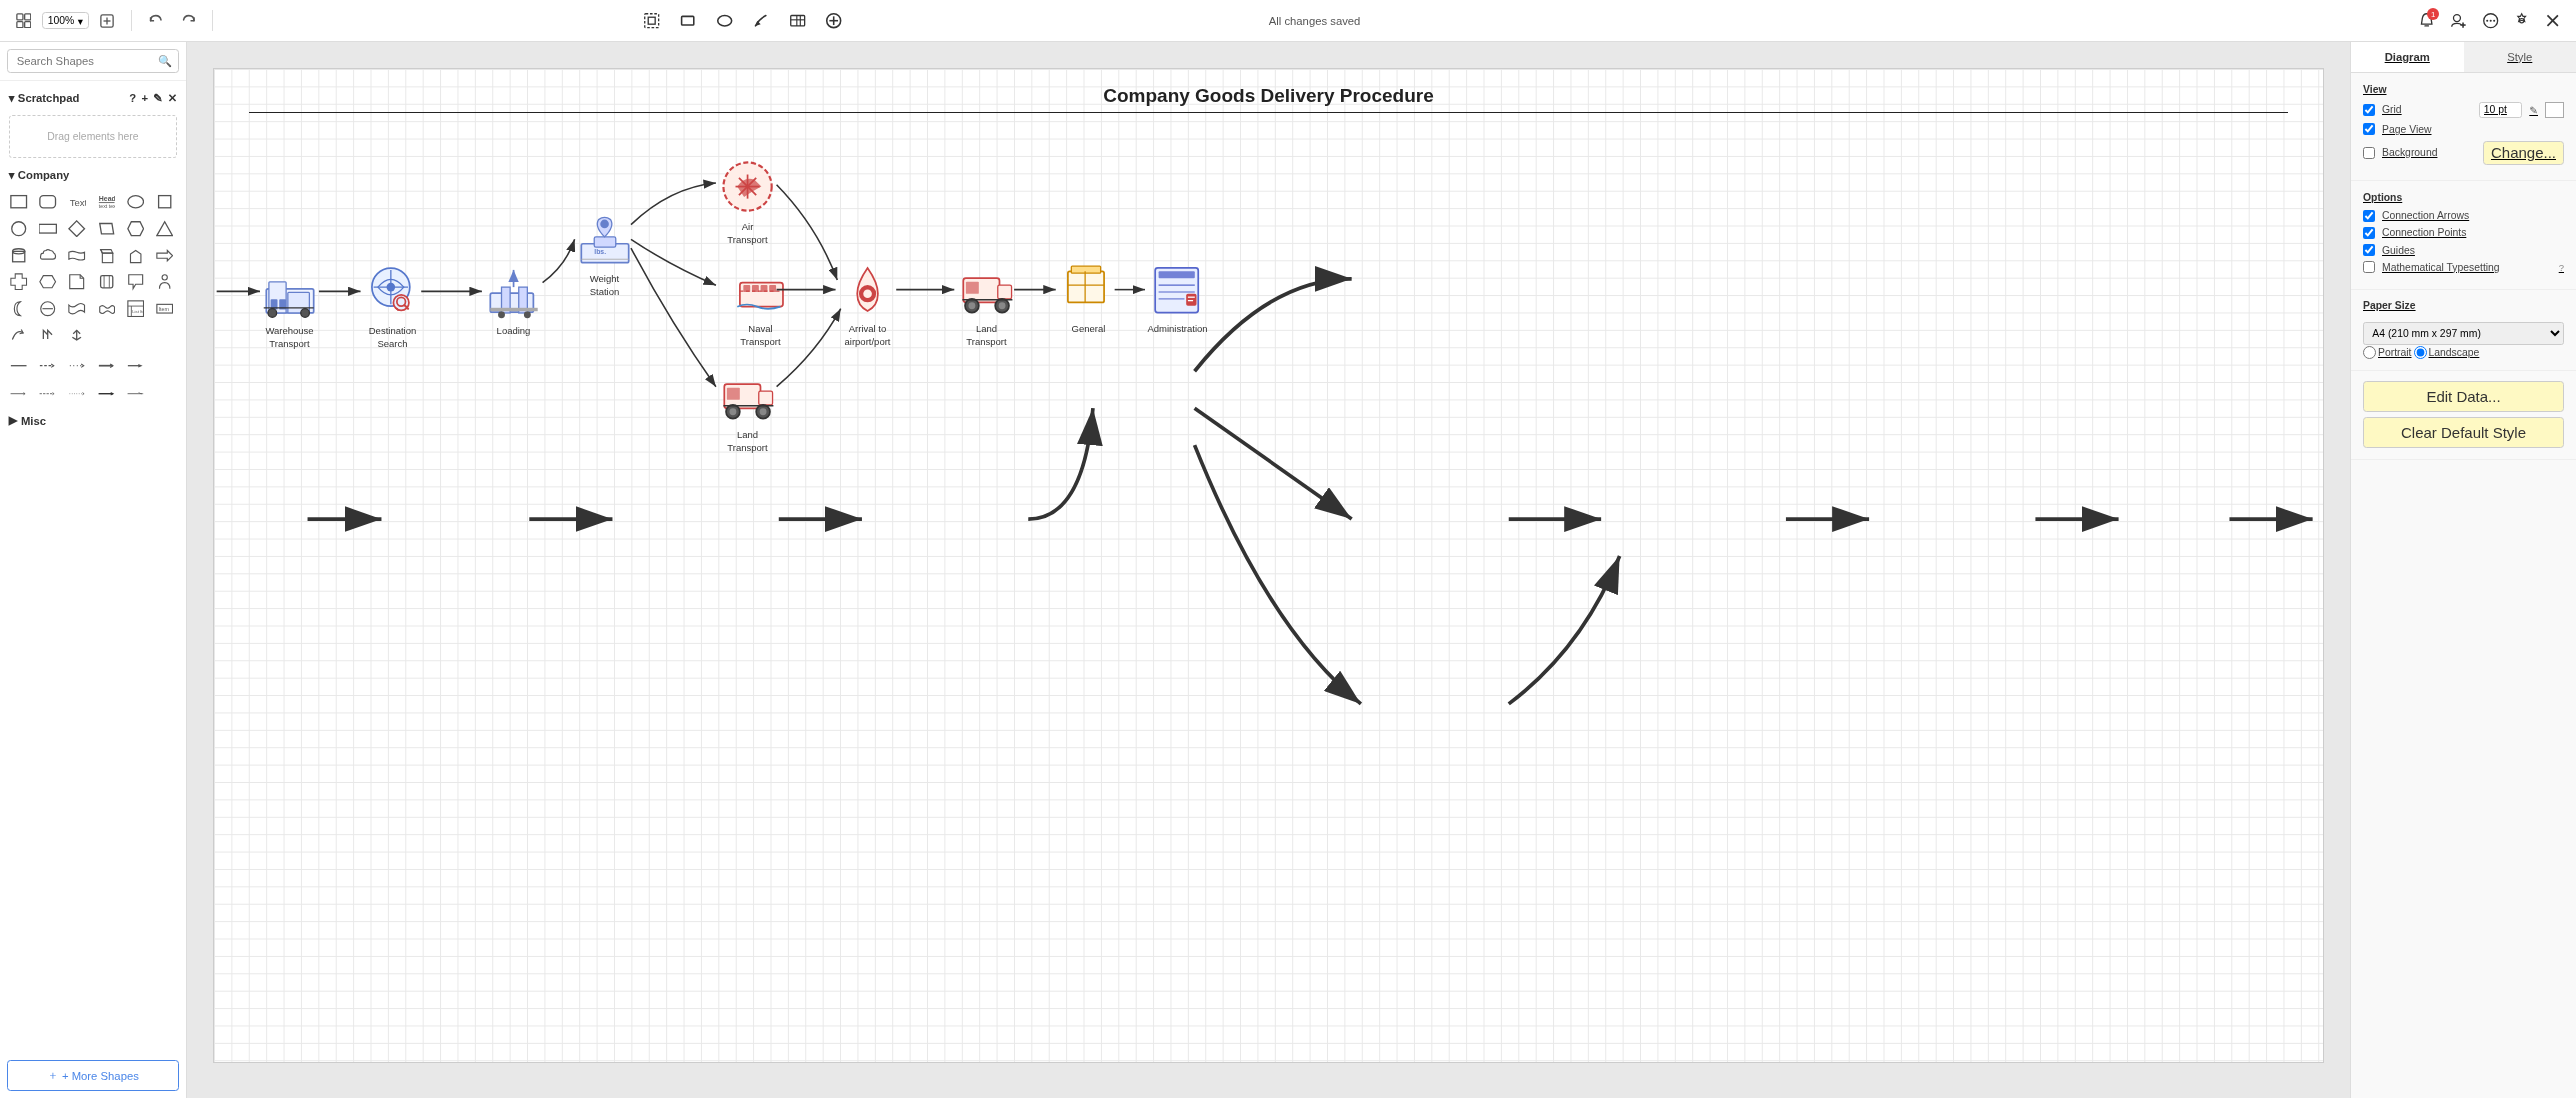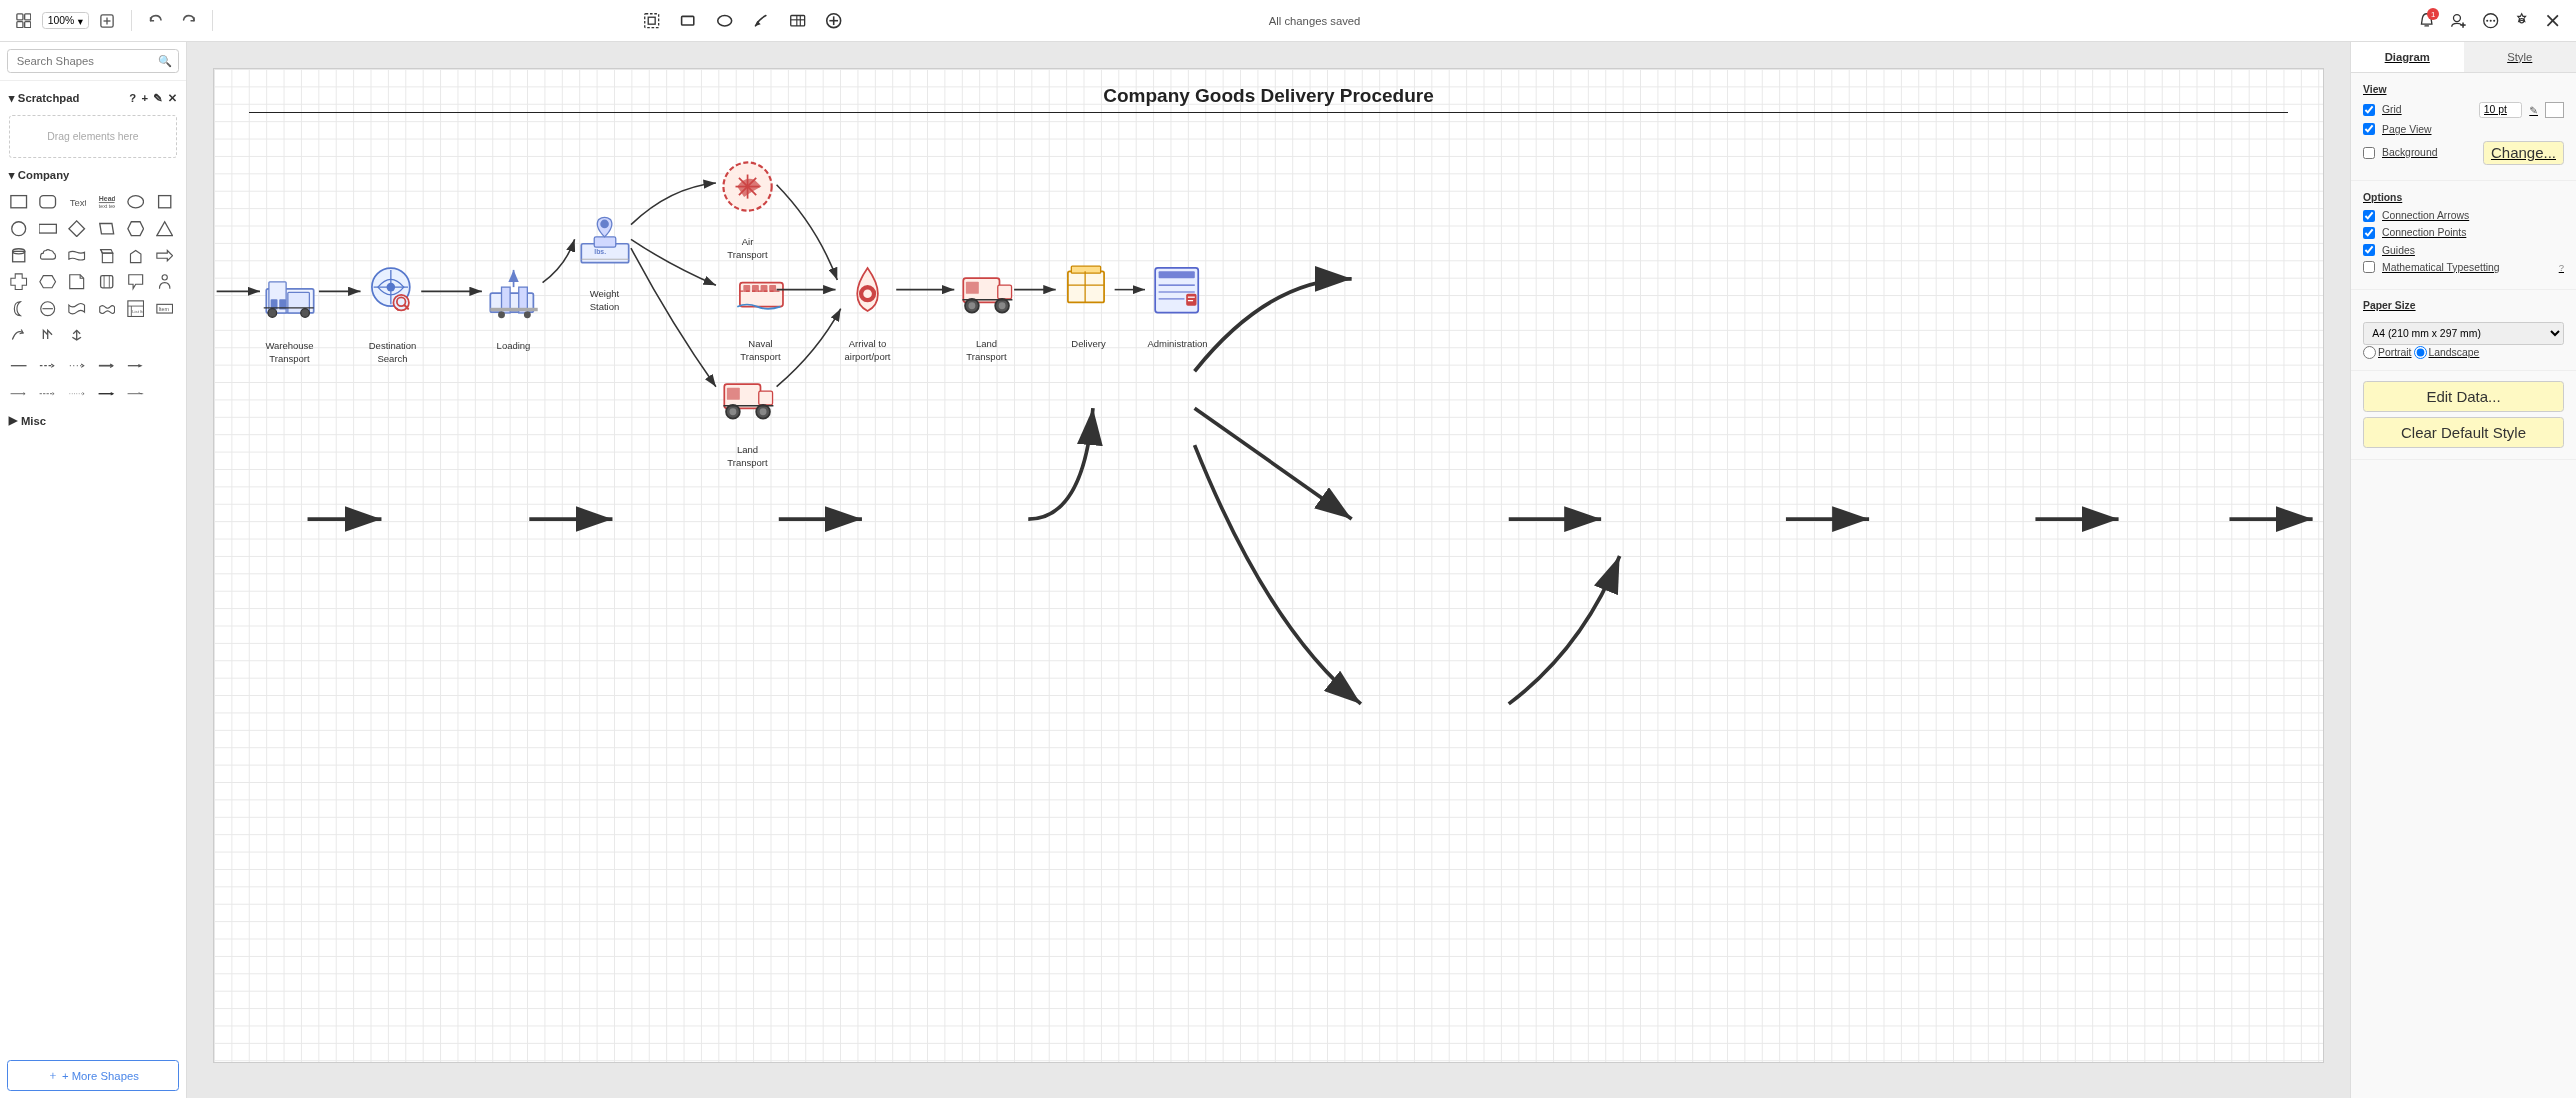--- a/index.html
+++ b/index.html
@@ -39,21 +39,21 @@
     
     #canvas-area { flex: 1; position: relative; background: #e8e8e8; overflow: hidden; }
     #canvas { width: 100%; height: 100%; position: relative; }
     .diagram-page { background: #ffffff; position: absolute; top: 26px; left: 26px; right: 26px; bottom: 35px; border: 0.9px solid #ccc; overflow: hidden; }
     .diagram-grid { width: 100%; height: 100%; background-image: linear-gradient(#e8e8e8 0.9px, transparent 0.9px), linear-gradient(90deg, #e8e8e8 0.9px, transparent 0.9px); background-size: 17.4px 17.4px; position: relative; }
     .diagram-title { text-align: center; font-size: 19px; font-weight: bold; padding: 15.6px 0 5.2px; color: #222; }
     .diagram-title-line { height: 1.7px; background: #222; margin: 0 35px 17.4px; }
 
     
     .flow-container { position: relative; width: 100%; height: calc(100% - 69px); }
-    .flow-node { position: absolute; display: flex; flex-direction: column; align-items: center; cursor: pointer; gap: 15px; }
+    .flow-node { position: absolute; display: flex; flex-direction: column; align-items: center; cursor: pointer; }
     .flow-node-icon { width: 61px; height: 61px; display: flex; align-items: center; justify-content: center; }
     .flow-node-label { font-size: 9.5px; text-align: center; color: #333; margin-top: 3.5px; line-height: 1.3; }
 
     
     #right-panel { width: 226px; background: #f9f9f9; border-left: 0.9px solid #ddd; display: flex; flex-direction: column; overflow-y: auto; text-decoration: underline; }
     .panel-tabs { display: flex; border-bottom: 0.9px solid #ddd; }
     .panel-tab { flex: 1; padding: 8.7px; text-align: center; cursor: pointer; font-size: 11.3px; font-weight: 500; color: #555; background: #f0f0f0; }
     .panel-tab.active { background: #fff; color: #333; border-bottom: 1.7px solid #fff; font-weight: 600; }
     .panel-section { padding: 10.4px 12px; border-bottom: 0.9px solid #eee; }
     .panel-section-title { font-size: 10.4px; font-weight: 600; color: #333; margin-bottom: 7px; }
@@ -708,21 +708,21 @@
 
             <div class="flow-node" style="left:844px; top:128px;">
               <div class="flow-node-icon">
                 <svg width="56" height="56" viewBox="0 0 65 65">
                   <rect x="8" y="12" width="42" height="36" rx="2" fill="#fff8e8" stroke="#cc8800" stroke-width="2"></rect>
                   <rect x="12" y="6" width="34" height="8" rx="1" fill="#ffdd88" stroke="#cc8800" stroke-width="1.5"></rect>
                   <line x1="8" y1="28" x2="50" y2="28" stroke="#cc8800" stroke-width="1.5"></line>
                   <line x1="28" y1="12" x2="28" y2="48" stroke="#cc8800" stroke-width="1.5"></line>
                 </svg>
               </div>
-              <div class="flow-node-label">Delivery</div>
+              <div class="flow-node-label">General</div>
             </div>
 
             <div class="flow-node" style="left:933px; top:128px;">
               <div class="flow-node-icon">
                 <svg width="56" height="56" viewBox="0 0 65 65">
                   <rect x="6" y="8" width="50" height="52" rx="3" fill="#e8eeff" stroke="#5566cc" stroke-width="2"></rect>
                   <rect x="10" y="12" width="42" height="8" rx="1" fill="#5566cc" opacity="0.8"></rect>
                   <line x1="10" y1="28" x2="52" y2="28" stroke="#5566cc" stroke-width="1.2"></line>
                   <line x1="10" y1="36" x2="52" y2="36" stroke="#5566cc" stroke-width="1.2"></line>
                   <line x1="10" y1="44" x2="40" y2="44" stroke="#5566cc" stroke-width="1.2"></line>

